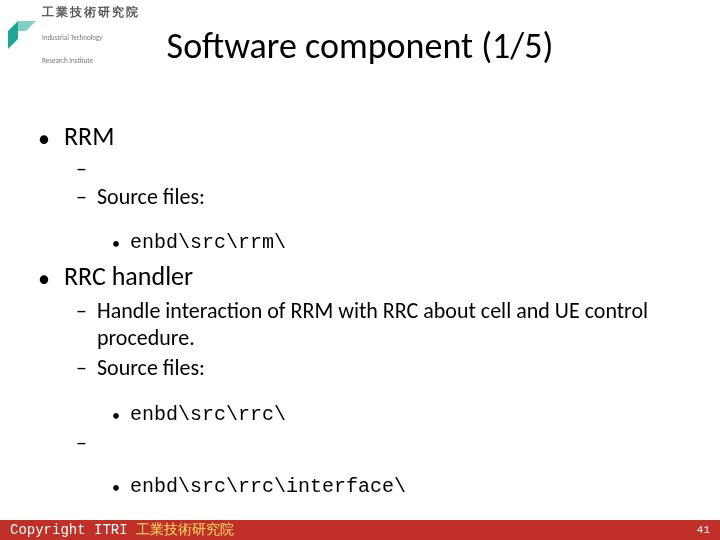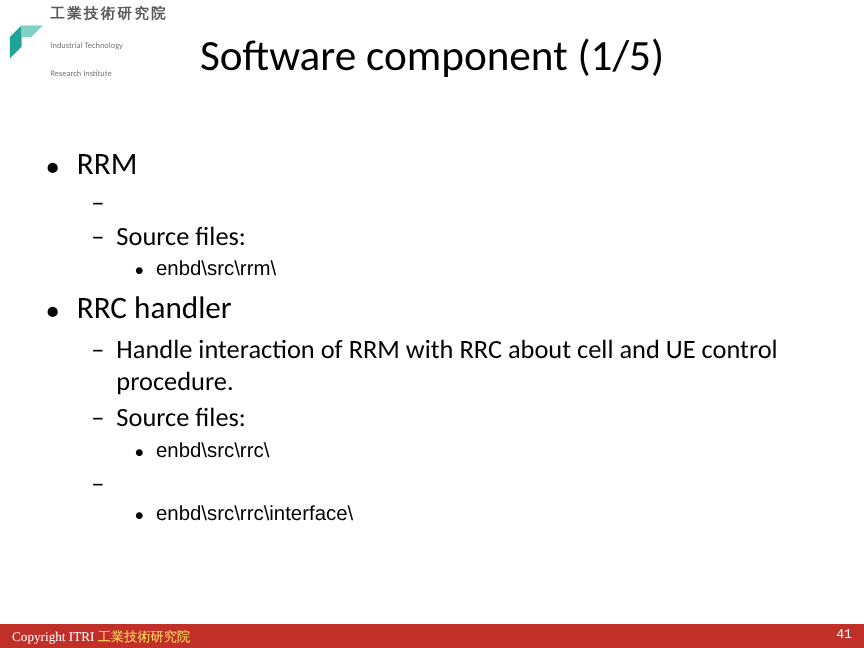--- a/index.html
+++ b/index.html
@@ -25,24 +25,24 @@
   .l2 { margin-left: 38px; margin-top: 6px; }
   .l2 > li { margin-bottom: 4px; }
   .l2-row { display: flex; align-items: baseline; }
   .l2-bullet { font-size: 22px; margin-right: 10px; line-height: 1; }
   .l2-text { font-size: 22px; line-height: 1.2; }
 
   .l3 { margin-left: 36px; margin-top: 4px; margin-bottom: 6px; }
   .l3 > li { margin-bottom: 2px; }
   .l3-row { display: flex; align-items: baseline; }
   .l3-bullet { font-size: 16px; margin-right: 10px; line-height: 1; position: relative; top: 1px; }
-  .l3-text { font-family: Liberation Sans, sans-serif; font-size: 17px; }
+  .l3-text { font-family: Liberation Mono, monospace; font-size: 20px; margin-top: 17px; }
 
   .footer { position: absolute; bottom: 0; left: 0; width: 720px; height: 20px; background: #c03028; display: flex; align-items: center; justify-content: space-between; padding: 0 10px; }
-  .copyright { color: #fff; font-size: 11px; font-family: Liberation Serif, serif; }
+  .copyright { color: #fff; font-size: 14px; font-family: Liberation Mono, monospace; }
   .copyright .cjk { color: #f8e060; }
   .pagenum { color: #fff; font-size: 11px; font-family: Liberation Mono, monospace; }
 </style>
 </head>
 <body>
 
 <div class="slide">
 
   <div class="logo-wrap">
     <div class="logo-mark">

